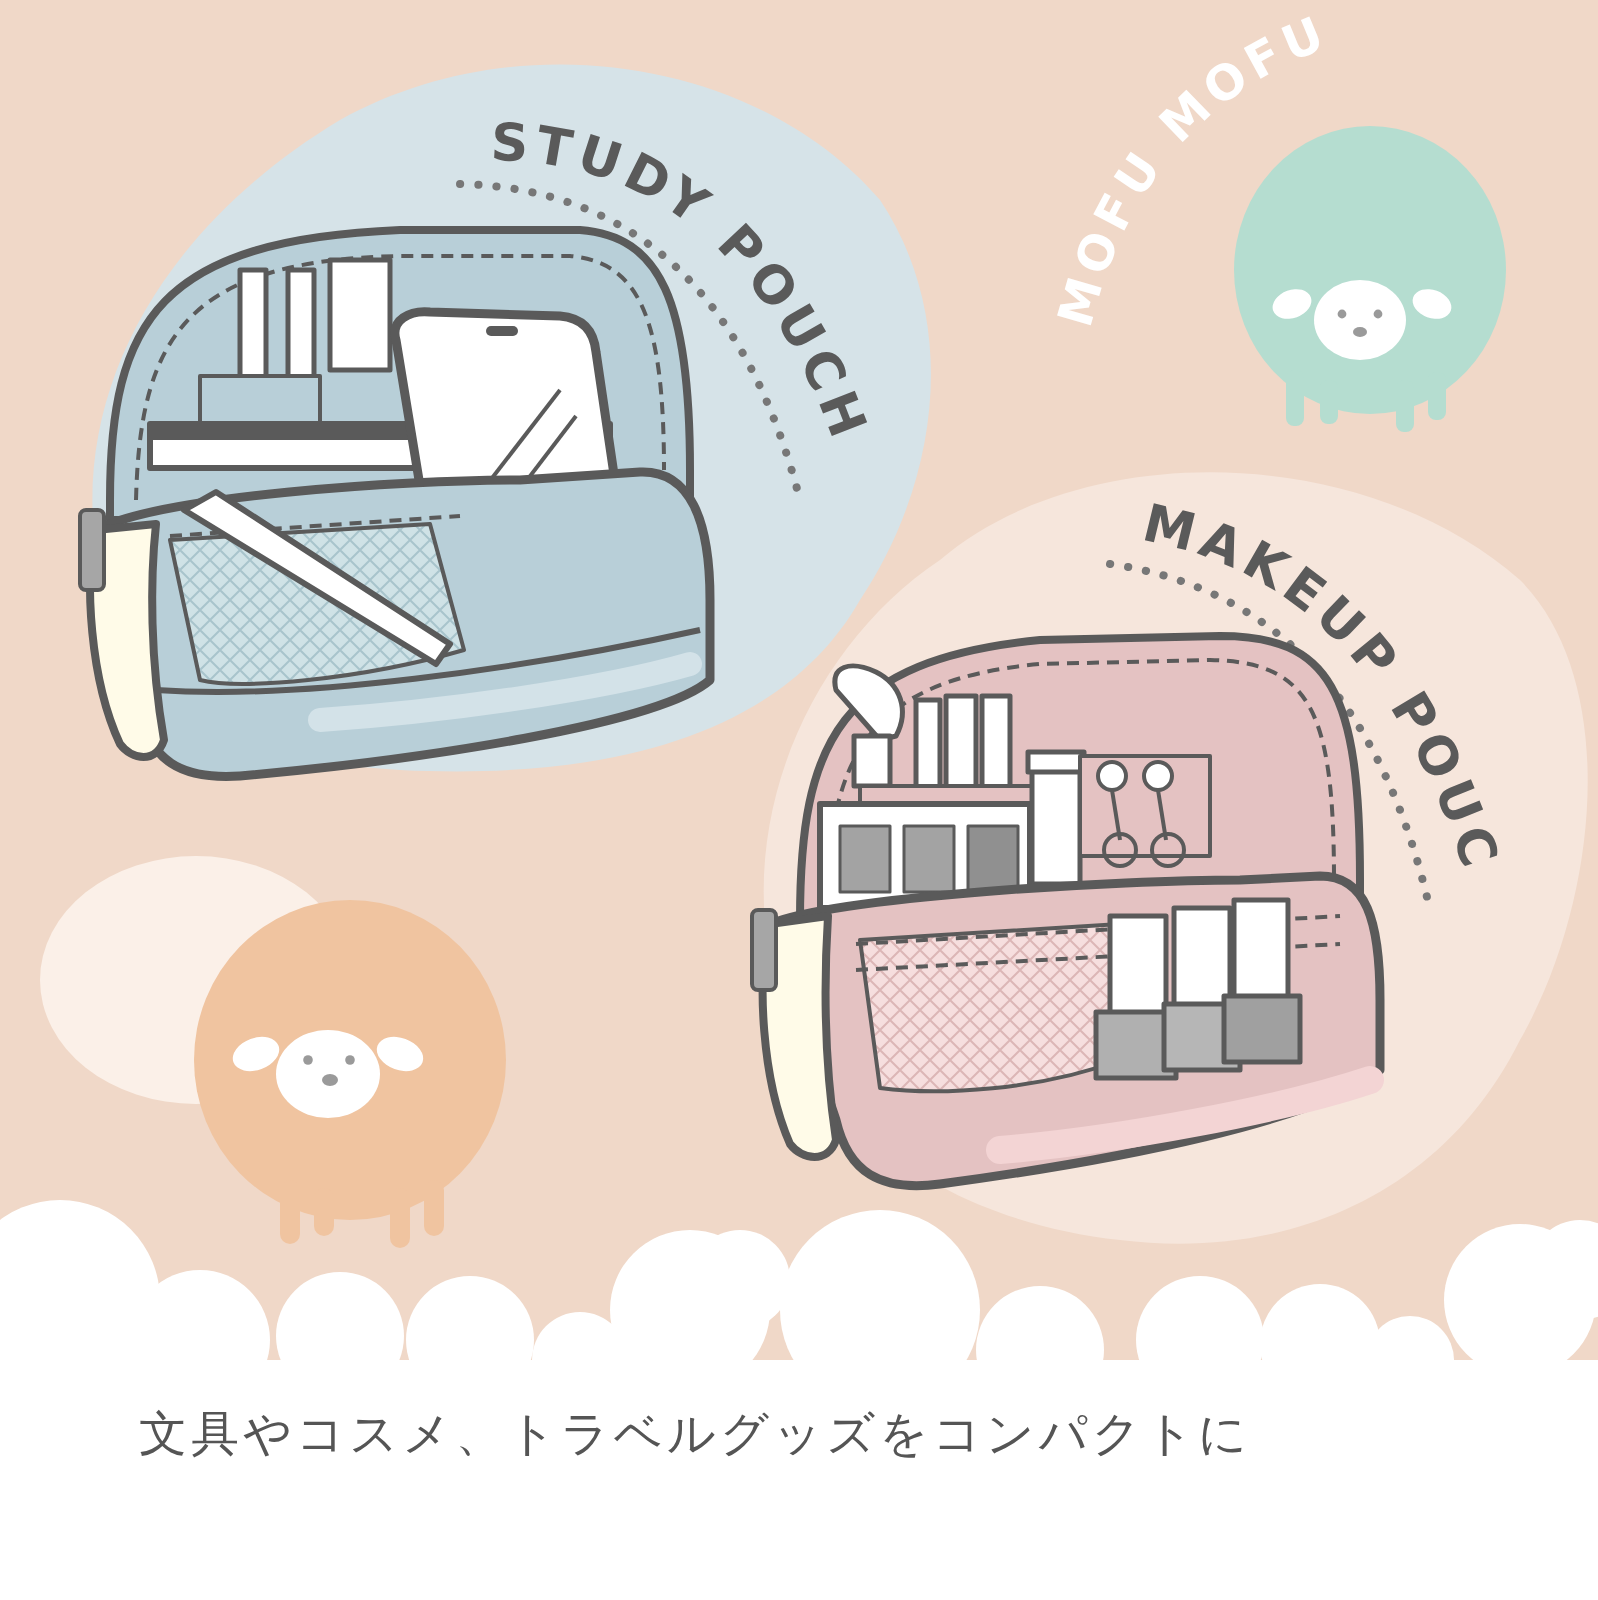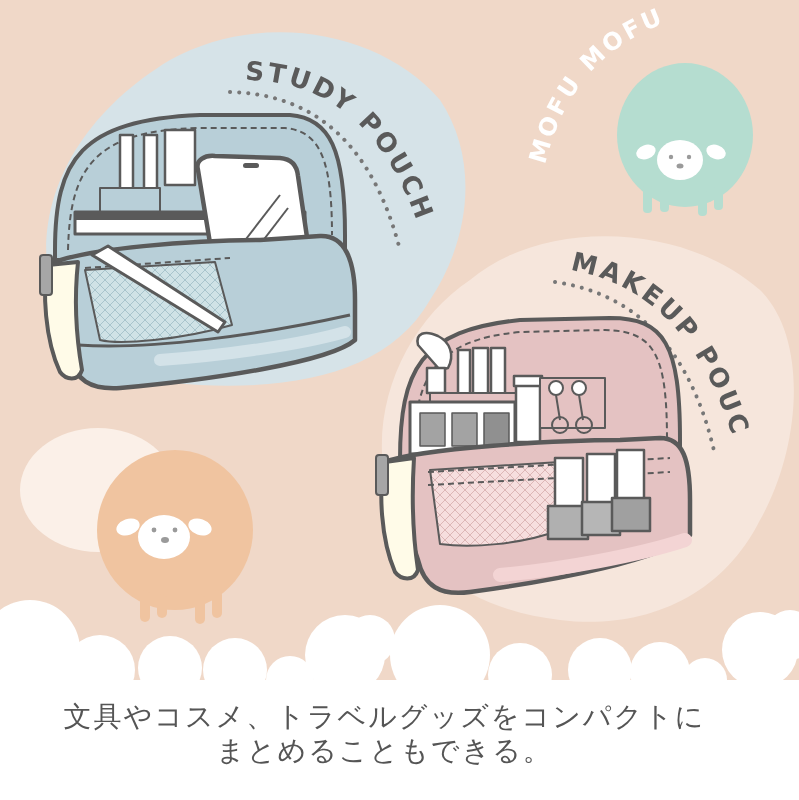--- a/index.html
+++ b/index.html
@@ -1,19 +1,19 @@
 <!DOCTYPE html>
 <html><head>
 <meta charset="utf-8">
 <style>
   html, body { margin: 0; padding: 0; }
   body { width: 799px; height: 800px; overflow: hidden; background: #f0d8c8; font-family: "DejaVu Sans", sans-serif; }
   .stage { position: relative; width: 799px; height: 800px; }
   .stage svg.art { position: absolute; left: 0; top: 0; }
-  .caption { position: absolute; left: 0; top: 700px; width: 695px; text-align: center; color: #555; font-size: 28px; line-height: 34px; letter-spacing: 2px; padding-left: 37px; }
+  .caption { position: absolute; left: 0; top: 700px; width: 695px; text-align: center; color: #555; font-size: 24px; line-height: 34px; letter-spacing: 2px; }
   .caption div { white-space: nowrap; }
   .arc-text { font-family: "DejaVu Sans", sans-serif; font-weight: bold; font-size: 26px; fill: #5a5a5a; letter-spacing: 3px; }
   .arc-text-white { font-family: "DejaVu Sans", sans-serif; font-weight: bold; font-size: 24px; fill: #ffffff; letter-spacing: 3px; }
 </style>
 </head>
 <body>
 
 <div class="stage">
 <svg class="art" width="799" height="800" viewBox="0 0 799 800" xmlns="http://www.w3.org/2000/svg">
   <defs>
@@ -176,15 +176,14 @@
     <circle cx="660" cy="672" r="30"></circle>
     <circle cx="705" cy="680" r="22"></circle>
     <circle cx="760" cy="650" r="38"></circle>
     <circle cx="790" cy="635" r="25"></circle>
     <rect x="0" y="680" width="799" height="120"></rect>
   </g>
 </svg>
 
 <div class="caption">
   <div>文具やコスメ、トラベルグッズをコンパクトに</div>
-  <div>まとめることもできる。</div>
 </div>
 </div>
 
 </body></html>

